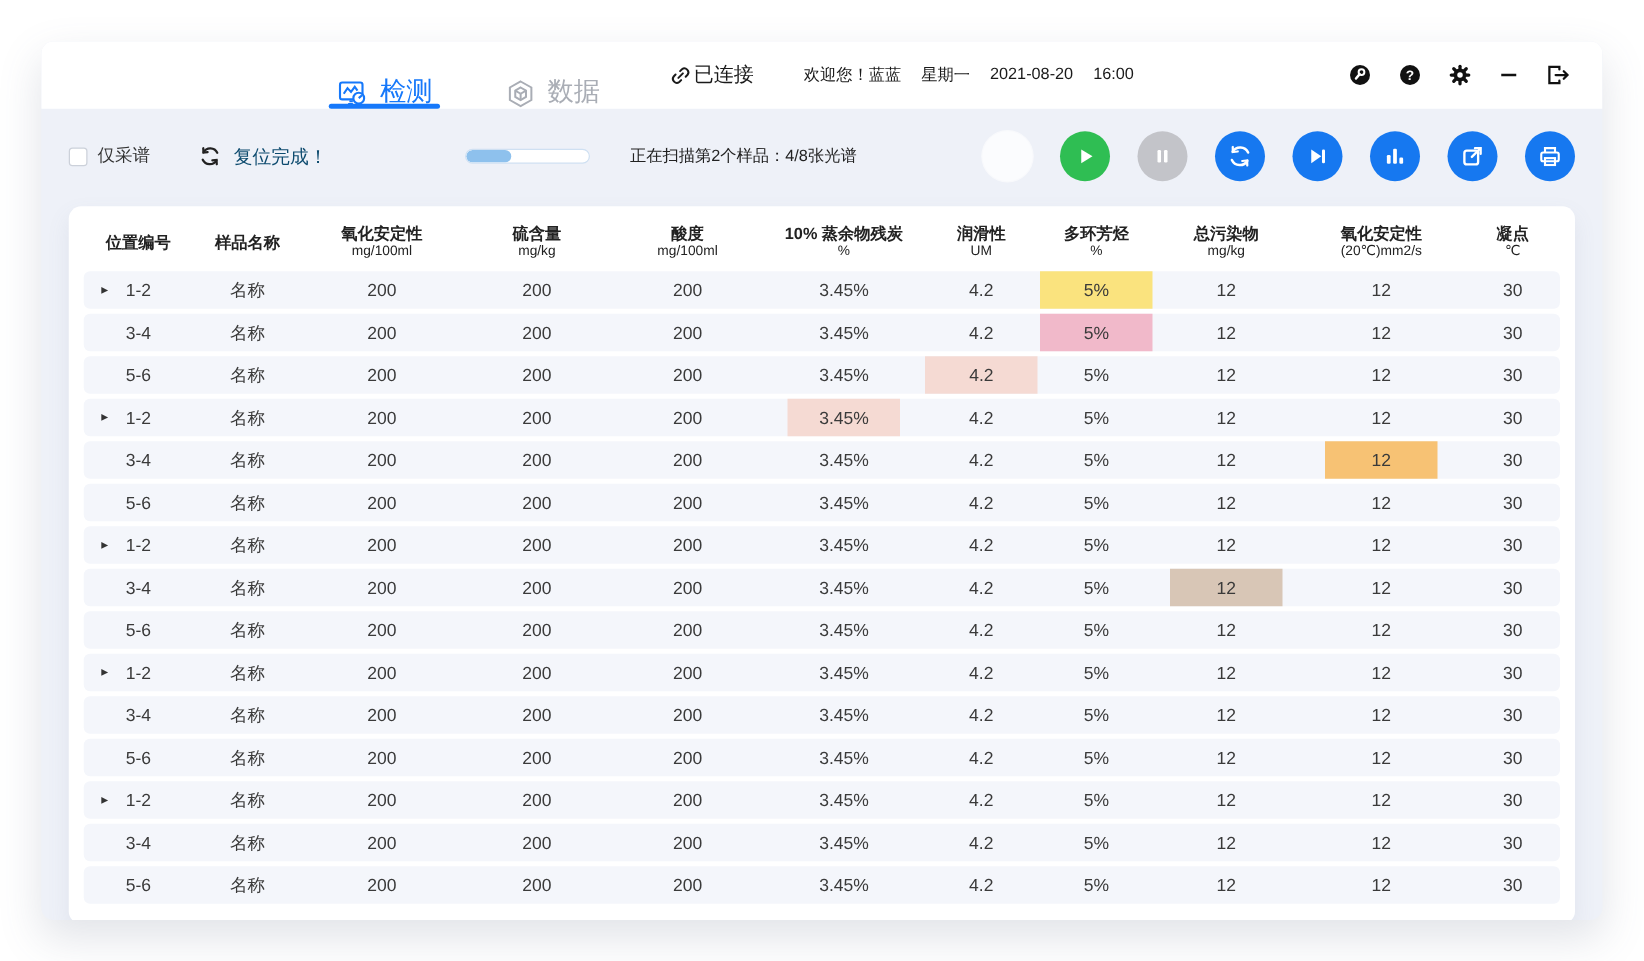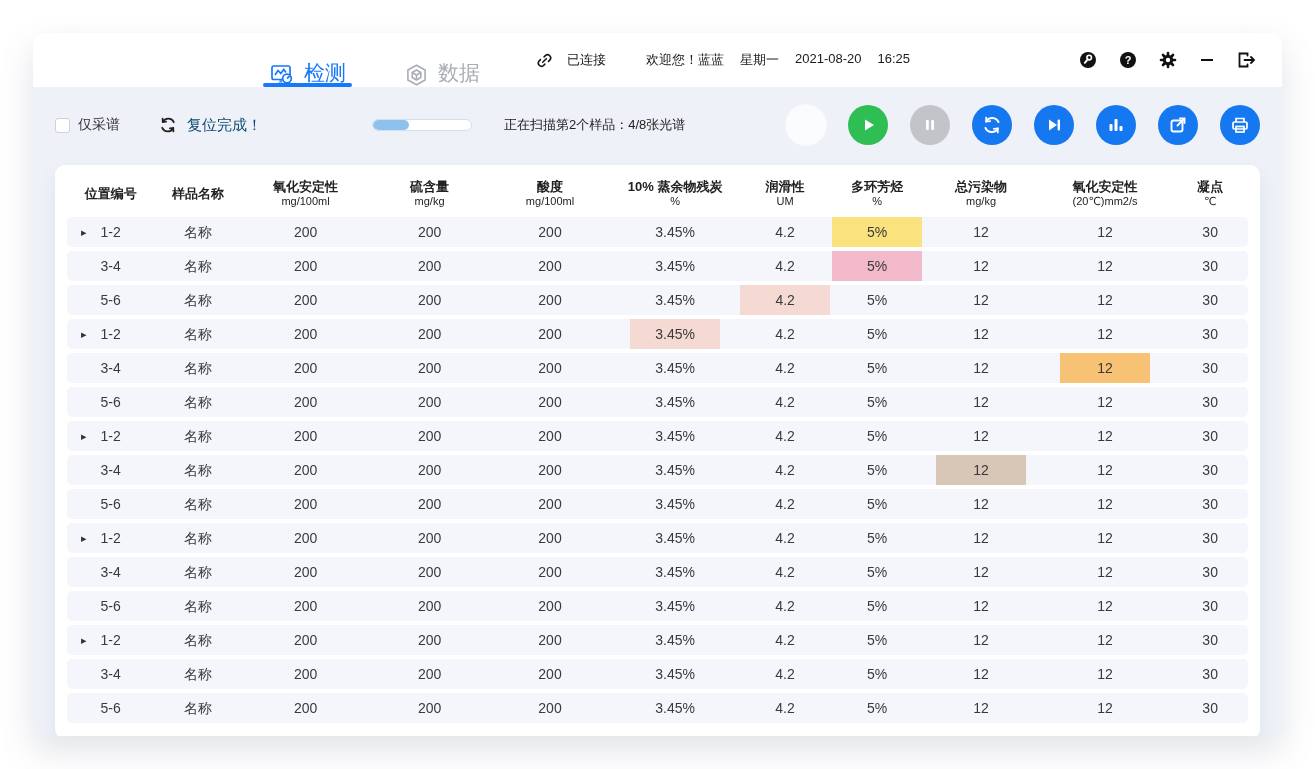--- a/index.html
+++ b/index.html
@@ -11,21 +11,21 @@
   
   .hdr { height:54px; background:#ffffff; display:flex; align-items:center; padding:0 26px; position:relative; }
   .logo { display:flex; align-items:baseline; gap:8px; min-width:250px; }
   .logo-a { font-size:27px; font-weight:bold; color:#1678fa; letter-spacing:.5px; }
   .logo-b { font-size:26px; font-weight:400; color:#d3d6db; letter-spacing:.5px; }
   .tabs { display:flex; gap:58px; margin-left:210px; height:100%; }
   .tab { display:flex; align-items:flex-end; gap:9px; font-size:21px; cursor:pointer; position:relative; height:100%; }
   .tab.active { color:#1678fa; }
   .tab.inactive { color:#a9adb5; }
   .tab.active::after { content:""; position:absolute; left:-6px; right:-6px; bottom:0; height:4px; border-radius:3px; background:#1678fa; }
-  .conn { display:flex; align-items:center; gap:14px; font-size:13px; color:#1a1a1a; margin-left:56px;justify-content:center; }
+  .conn { display:flex; align-items:center; gap:2px; font-size:16px; color:#1a1a1a; margin-left:56px;justify-content:center; }
   .welcome { display:flex; gap:16px; font-size:13px; color:#1a1a1a; margin-left:40px; white-space:nowrap; }
   .winicons { display:flex; align-items:center; gap:22px; margin-left:auto; }
   .winicons .wi { cursor:pointer; display:flex; align-items:center; }
 
   
   .toolbar { display:flex; align-items:center; padding:0 22px; height:64px; margin-top:6px; }
   .chk { display:flex; align-items:center; gap:8px; font-size:14px; color:#333; }
   .chk .box { width:15px; height:15px; background:#fff; border:1px solid #ccd1da; border-radius:3px; }
   .select { margin-left:26px; width:186px; height:36px; background:#fff; border:1px solid #dfe3ea; border-radius:5px;
             display:flex; align-items:center; justify-content:space-between; padding:0 14px; font-size:15px; color:#222; cursor:pointer; }
@@ -99,21 +99,21 @@
           <path d="M8.4 11.4 L7 12.8 a3 3 0 0 1 -4.2 -4.2 l1.4 -1.4"></path>
         </svg>
       </span>
       <span>已连接</span>
     </div>
 
     <div class="welcome">
       <span>欢迎您！蓝蓝</span>
       <span>星期一</span>
       <span>2021-08-20</span>
-      <span>16:25</span>
+      <span>16:00</span>
     </div>
 
     <div class="winicons">
       <span class="wi">
         <svg width="18" height="18" viewBox="0 0 18 18">
           <circle cx="9" cy="9" r="8" fill="#111"></circle>
           <circle cx="10.2" cy="6.6" r="2.3" fill="none" stroke="#fff" stroke-width="1.6"></circle>
           <line x1="8.7" y1="8.3" x2="5.8" y2="11.8" stroke="#fff" stroke-width="2" stroke-linecap="round"></line>
         </svg>
       </span>

